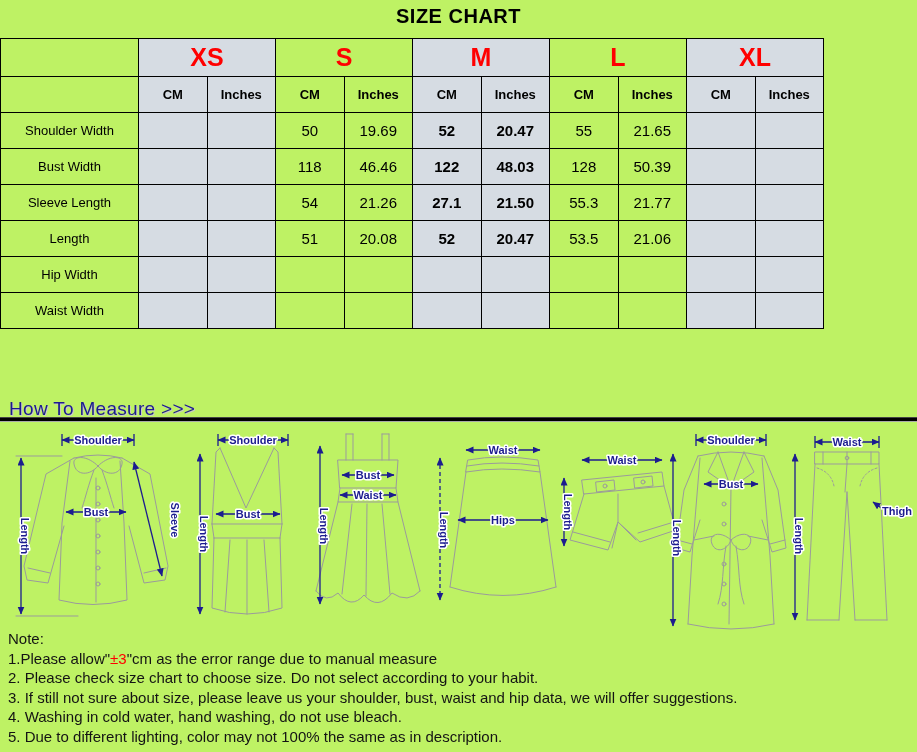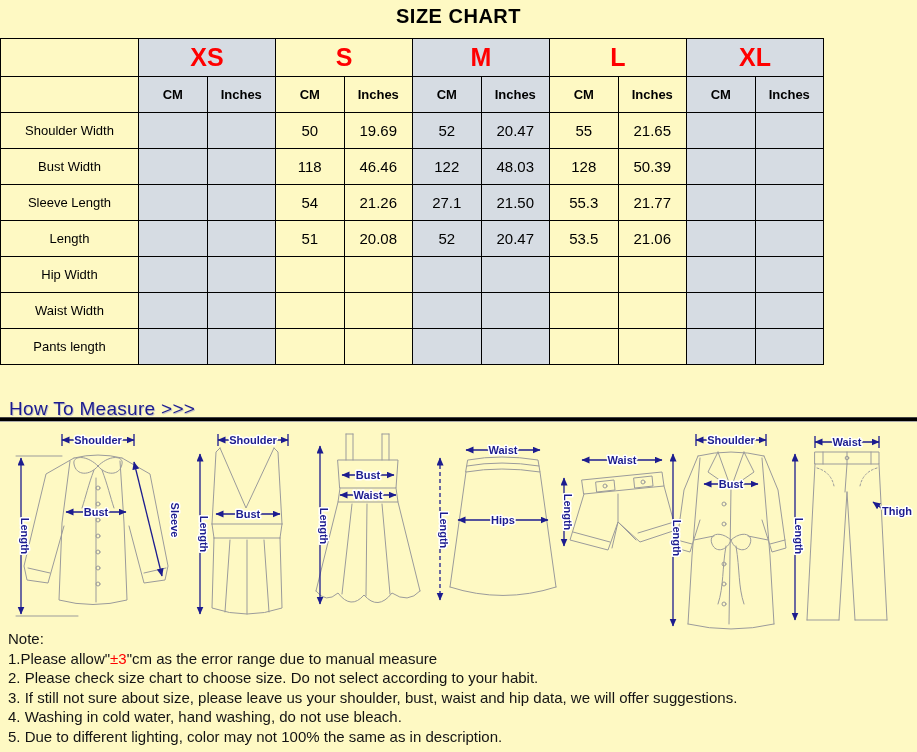--- a/index.html
+++ b/index.html
@@ -1,28 +1,28 @@
 <!DOCTYPE html>
 <html><head>
 <meta charset="utf-8">
 <style>
   html,body{margin:0;padding:0;background:#fff;}
-  .page{position:relative;width:917px;height:752px;background:#fef9c3;overflow:hidden;
+  .page{position:relative;width:917px;height:752px;background:#bef264;overflow:hidden;
         font-family:"Liberation Sans",sans-serif;color:#000;}
   .title{position:absolute;top:5px;left:0;width:100%;text-align:center;
          font-size:20px;font-weight:bold;letter-spacing:.5px;}
   table.size{position:absolute;top:38px;left:0;width:824px;border-collapse:collapse;table-layout:fixed;}
   table.size td,table.size th{border:1px solid #000;text-align:center;vertical-align:middle;padding:0;overflow:hidden;}
   tr.sizes th{height:37px;}
   th.sizename{font-size:25px;font-weight:bold;color:#ff0000;}
   tr.units th{height:35px;font-size:13px;font-weight:bold;color:#000;}
   tbody tr{height:36px;}
   tbody td{font-size:15px;}
   td.lbl{font-size:13px;}
-  .sh{background:#d6dce3;}
+  .sh{background:#d6dce3;font-weight:bold;}
   .howto{position:absolute;top:398px;left:9px;font-size:19px;font-weight:normal;
          color:#1c1c8f;text-shadow:1px 1px 0 #c9c9c9;letter-spacing:.3px;}
   .rule{position:absolute;top:417px;left:0;width:917px;height:3px;background:#000;
         border-top:1px solid #444;border-bottom:1px solid #aaa;}
   .figs{position:absolute;top:426px;left:0;width:746px;height:210px;}
   .fig{position:absolute;}
   .garm{fill:none;stroke:#9b9b9b;stroke-width:1;stroke-linecap:round;stroke-linejoin:round;}
   .arr{stroke:#1c1c8f;stroke-width:1.3;fill:none;}
   text.mlbl{font-family:"Liberation Sans",sans-serif;font-size:11px;font-weight:bold;fill:#1c1c8f;
             paint-order:stroke;stroke:#fff;stroke-width:3px;stroke-linejoin:round;text-anchor:middle;}
@@ -135,33 +135,20 @@
       <td></td>
       <td class="sh"></td>
       <td class="sh"></td>
       <td></td>
       <td></td>
       <td class="sh"></td>
       <td class="sh"></td>
     </tr>
         <tr>
       <td class="lbl">Waist Width</td>
-      <td class="sh"></td>
-      <td class="sh"></td>
-      <td></td>
-      <td></td>
-      <td class="sh"></td>
-      <td class="sh"></td>
-      <td></td>
-      <td></td>
-      <td class="sh"></td>
-      <td class="sh"></td>
-    </tr>
-        <tr>
-      <td class="lbl">Pants length</td>
       <td class="sh"></td>
       <td class="sh"></td>
       <td></td>
       <td></td>
       <td class="sh"></td>
       <td class="sh"></td>
       <td></td>
       <td></td>
       <td class="sh"></td>
       <td class="sh"></td>

